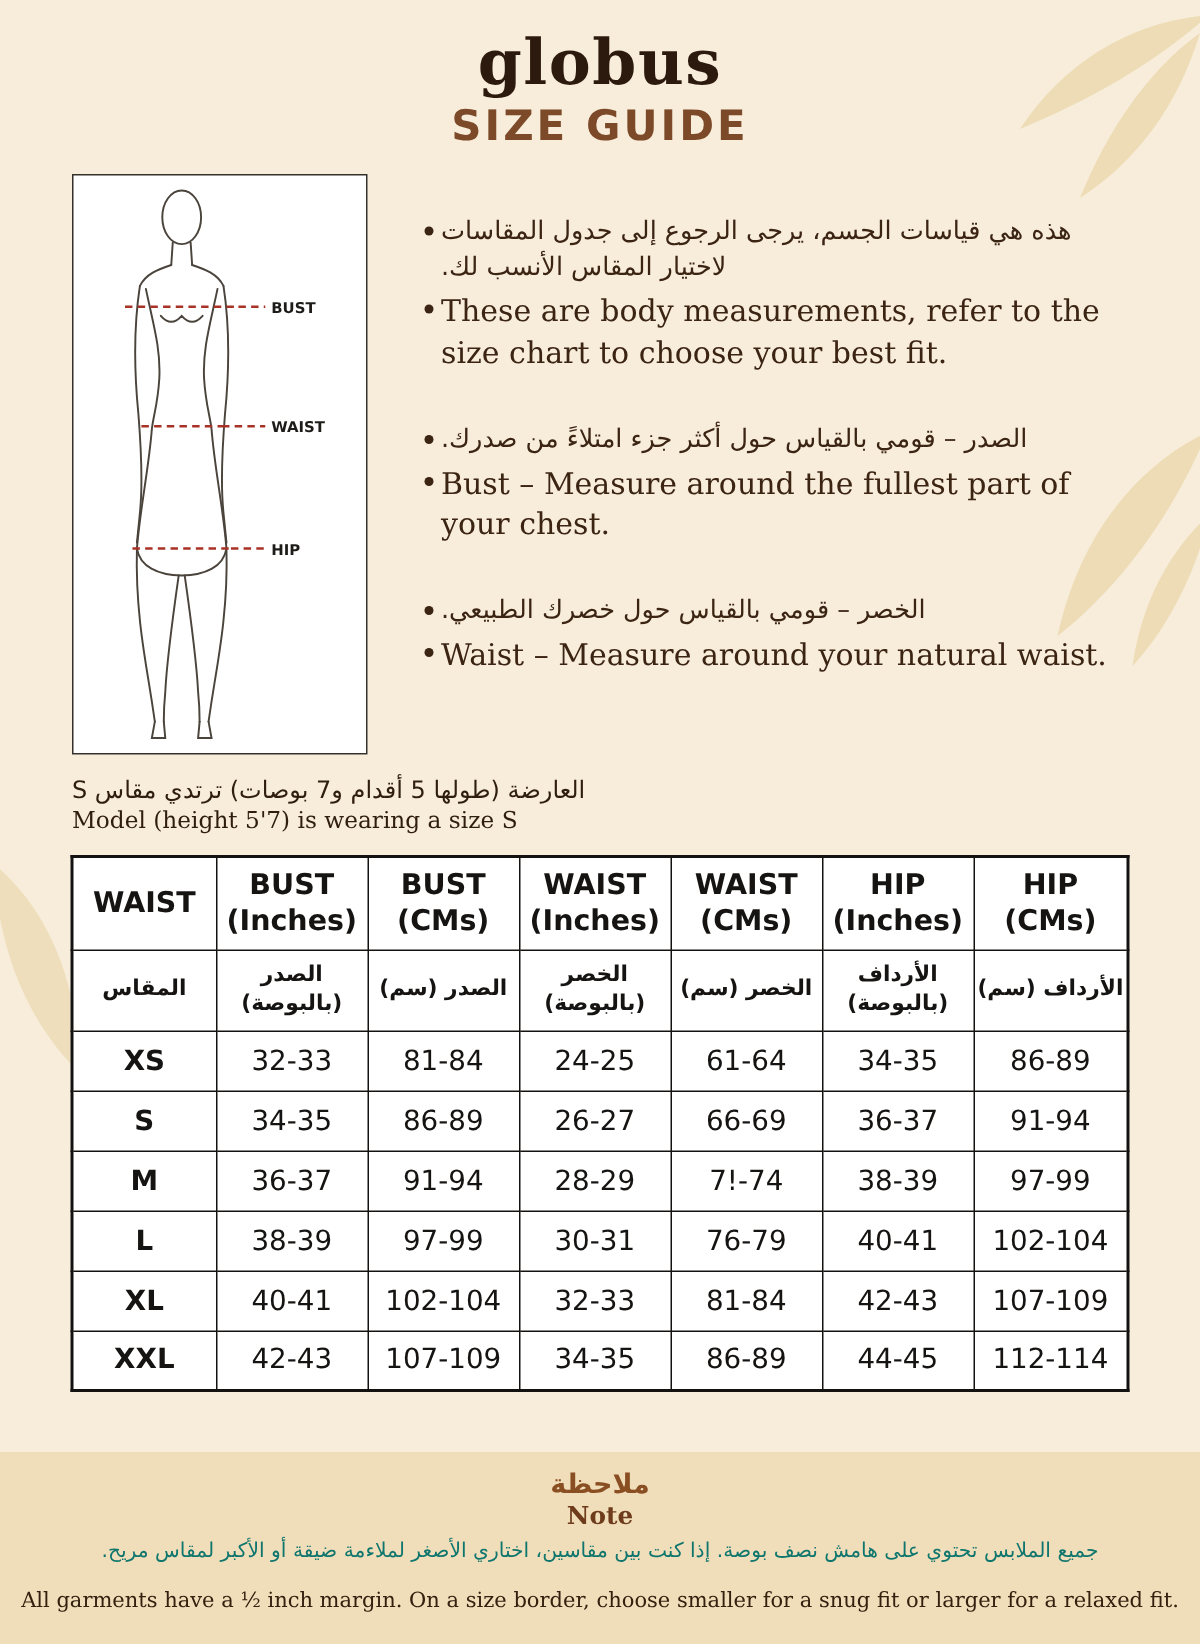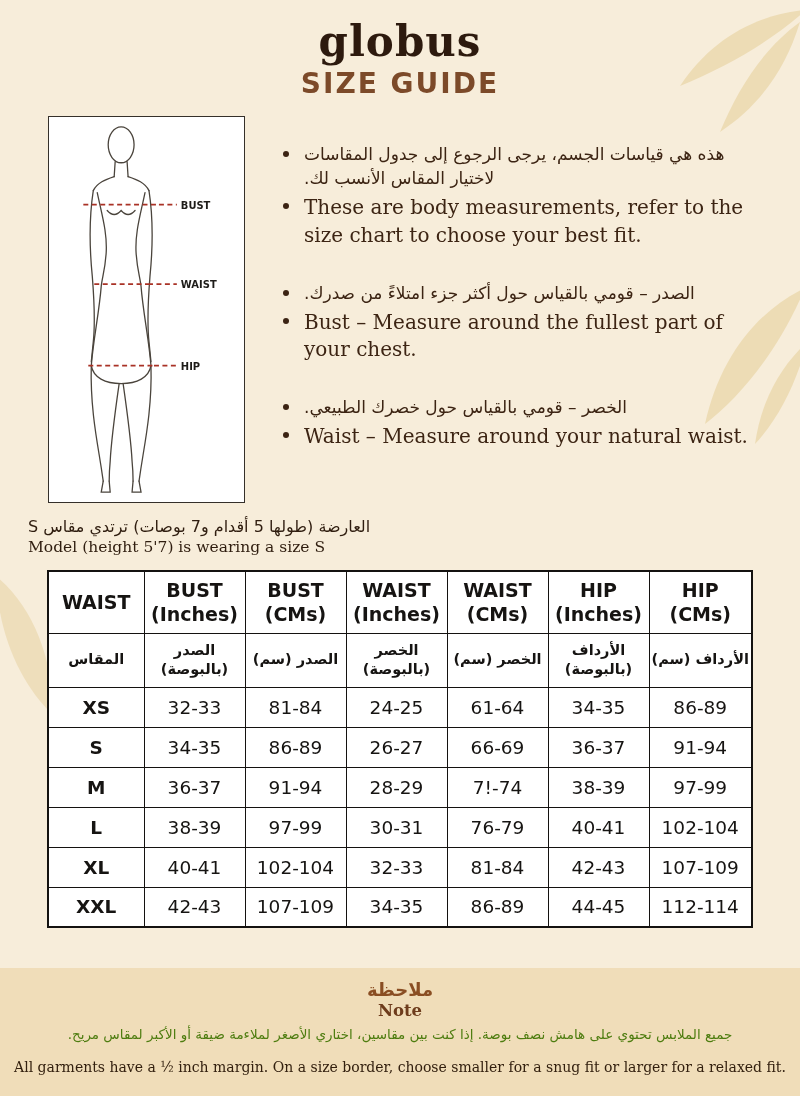--- a/index.html
+++ b/index.html
@@ -30,27 +30,27 @@
     width:197px; height:387px; flex:none;
     background:#ffffff; border:1px solid #35302a;
   }
   .figure-box svg { display:block; width:100%; height:100%; }
   .croquis { stroke:#4a443c; stroke-width:1.3; fill:none; stroke-linecap:round; }
   .measure { stroke:#a93226; stroke-width:1.7; stroke-dasharray:5 3.5; fill:none; }
   .measure-label { font-family:"DejaVu Sans",sans-serif; font-size:10px; font-weight:700; fill:#1e1c19; }
 
   .instructions { flex:1; padding-top:26px; }
   .group { margin-bottom:31px; }
-  .item { display:flex; gap:15px; margin-bottom:4px; }
+  .item { display:flex; gap:5px; margin-bottom:4px; }
   .dot { width:6px; height:6px; border-radius:50%; background:#3c2413; margin-top:9px; flex:none; }
   .ar { direction:rtl; text-align:left; font-size:17px; line-height:1.42; color:#3c2413; width:100%; }
   .en { font-family:"DejaVu Serif", serif; font-size:20px; line-height:1.38; color:#3c2413; }
 
   
-  .model-note { padding:14px 48px 0 28px; }
+  .model-note { padding:14px 48px 0 48px; }
   .model-ar { direction:rtl; text-align:left; font-size:16px; color:#2f1d0f; }
   .model-en { font-family:"DejaVu Serif", serif; font-size:15.5px; margin-top:2px; color:#2f1d0f; }
 
   
   table.size-table {
     width:704px; margin:14px auto 0 auto; border-collapse:collapse;
     background:#ffffff; border:2px solid #141210; table-layout:fixed;
   }
   .size-table th, .size-table td {
     border:1px solid #141210; text-align:center; vertical-align:middle;
@@ -61,21 +61,21 @@
   .size-table tbody td { font-size:18.5px; height:40px; }
   .size-table td.size { font-weight:700; }
 
   
   .footer {
     position:absolute; left:0; right:0; bottom:0; height:128px; z-index:1;
     background:#f0ddb9; text-align:center; padding:11px 8px 0 8px;
   }
   .footer .ar-title { font-weight:700; font-size:18px; color:#8a4e23; }
   .footer .en-title { font-family:"DejaVu Serif", serif; font-weight:700; font-size:16.5px; color:#6e3c1c; margin-top:1px; }
-  .footer .ar-text { direction:rtl; font-size:13.5px; color:#4d7c0f; margin-top:6px; }
+  .footer .ar-text { direction:rtl; font-size:13.5px; color:#0f766e; margin-top:6px; }
   .footer .en-text { font-family:"DejaVu Serif", serif; font-size:14px; color:#33200f; margin-top:17px; }
 </style>
 </head>
 <body>
 
 <div class="page">
 
   <svg class="deco" style="right:-8px; top:2px;" width="150" height="150" viewBox="0 0 150 150">
     <path d="M148 8 C 98 12 52 38 22 84 C 70 64 112 40 148 8 Z" fill="#eddcb5"></path>
     <path d="M142 20 C 128 66 102 104 62 130 C 80 86 106 46 142 20 Z" fill="#eddcb5"></path>

